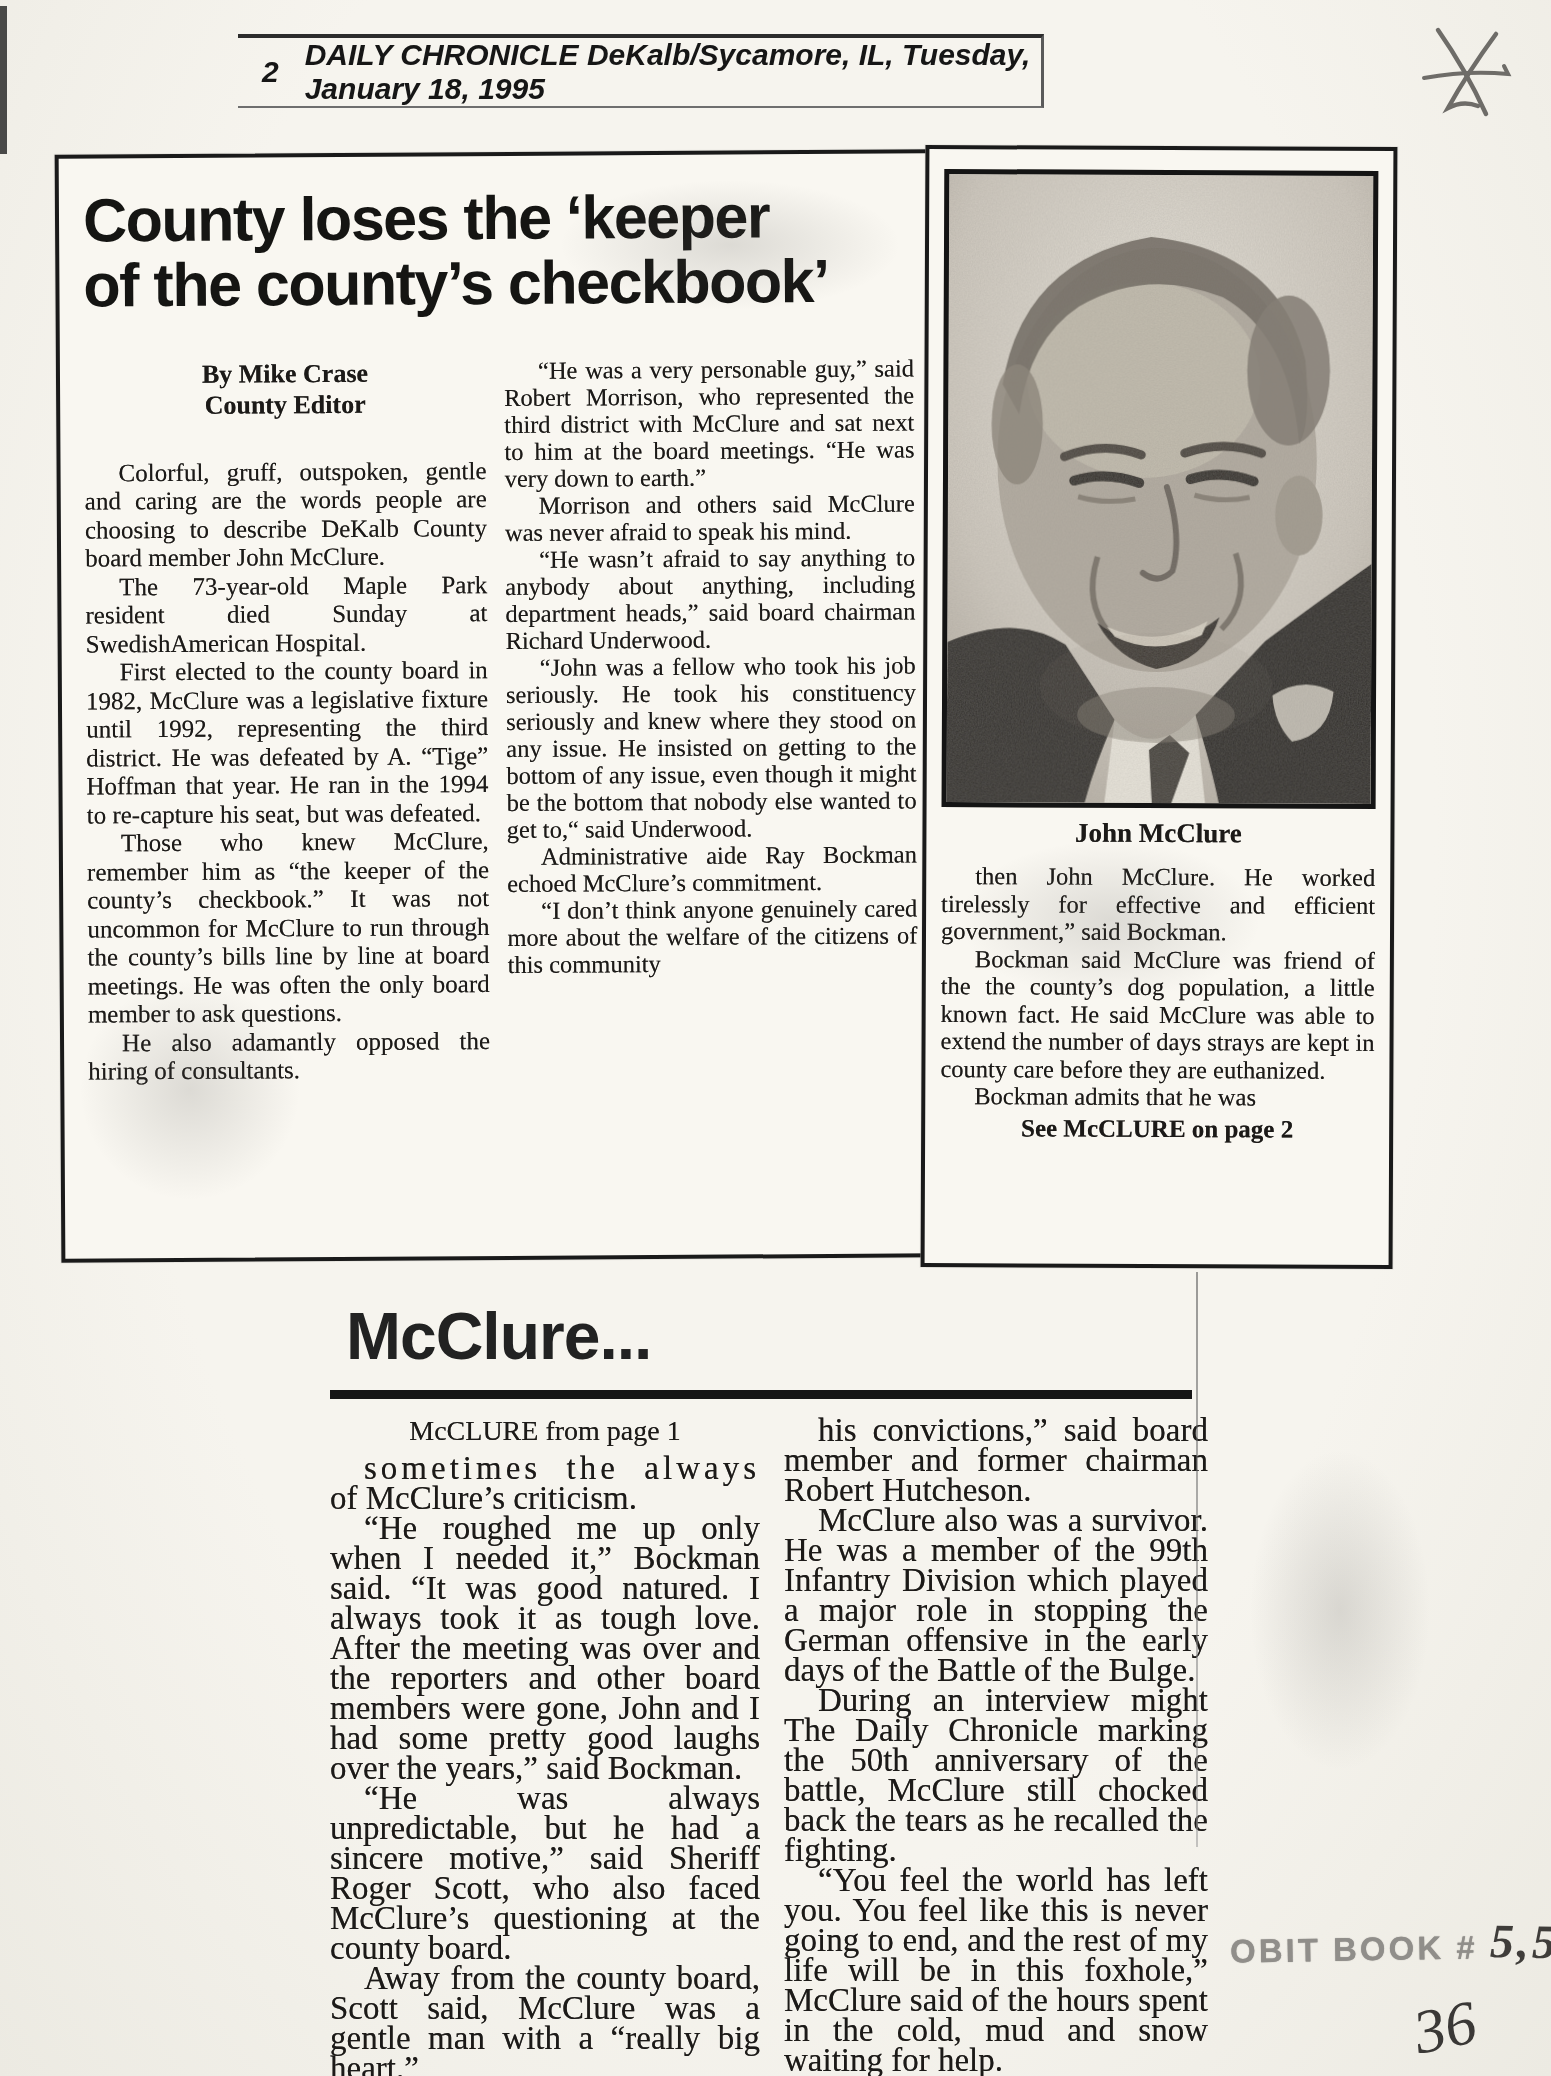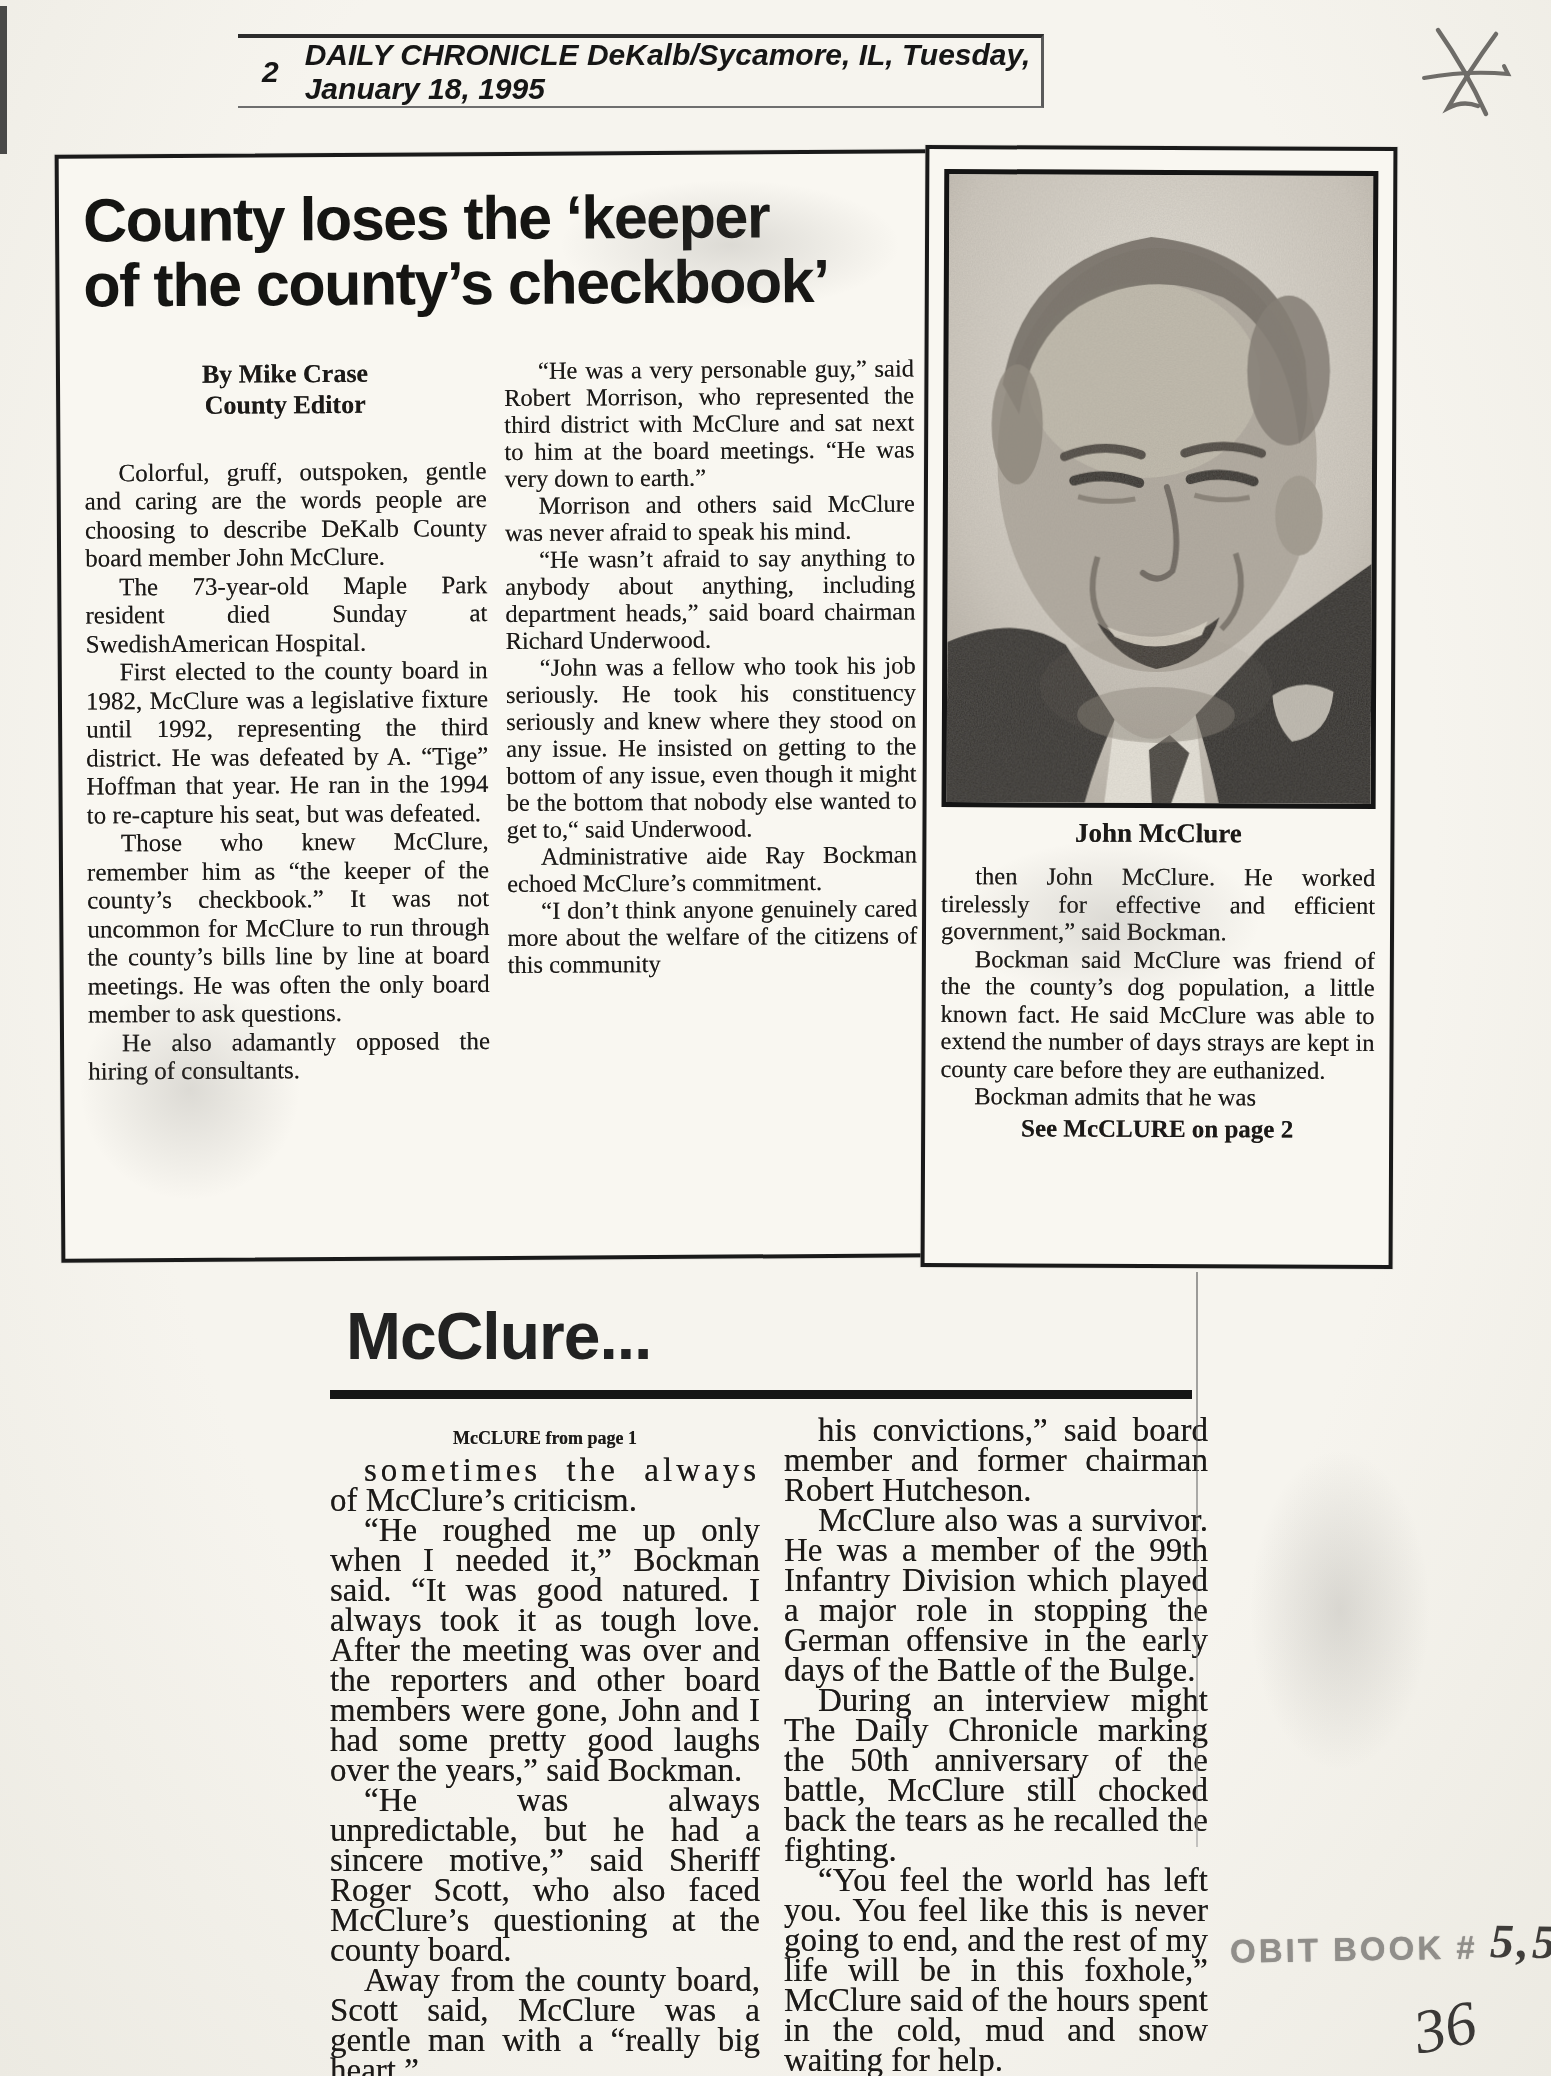--- a/index.html
+++ b/index.html
@@ -55,21 +55,21 @@
              text-shadow:0 0 .5px rgba(20,18,16,.65);}
   
   .article2{position:absolute;left:330px;top:1282px;width:878px;}
   .article2 h2{margin:16px;font-family:"Liberation Sans", sans-serif;font-weight:bold;
                font-size:66px;letter-spacing:-1px;color:#222;}
   .rule{height:9px;background:#161616;width:862px;margin-top:10px;}
   .cols2{display:flex;gap:24px;margin-top:16px;}
   .colA{width:430px;}
   .colB{flex:1;}
   .cols2 p.para{font-size:33px;line-height:30px;}
-  .kicker{text-align:center;font-weight:bold;font-size:18px;margin:13px 0 6px;
+  .kicker{text-align:center;font-weight:normal;font-size:28px;margin:0 0 6px;
           text-shadow:0 0 .5px rgba(20,18,16,.65);}
   .no-indent{text-indent:0;}
   .spread::first-line{letter-spacing:4px;word-spacing:9px;}
   
   .fold-line{position:absolute;left:1196px;top:1272px;width:2px;height:575px;
              background:linear-gradient(#4f4f4f,#9a9a9a);opacity:.55;}
   
   .stamp{position:absolute;left:1230px;top:1916px;transform:rotate(-1deg);white-space:nowrap;}
   .stamp-label{font-family:"Liberation Sans", sans-serif;font-weight:bold;font-size:33px;
                color:#908e8a;letter-spacing:3px;text-shadow:0 0 1px rgba(120,118,114,.8);}

